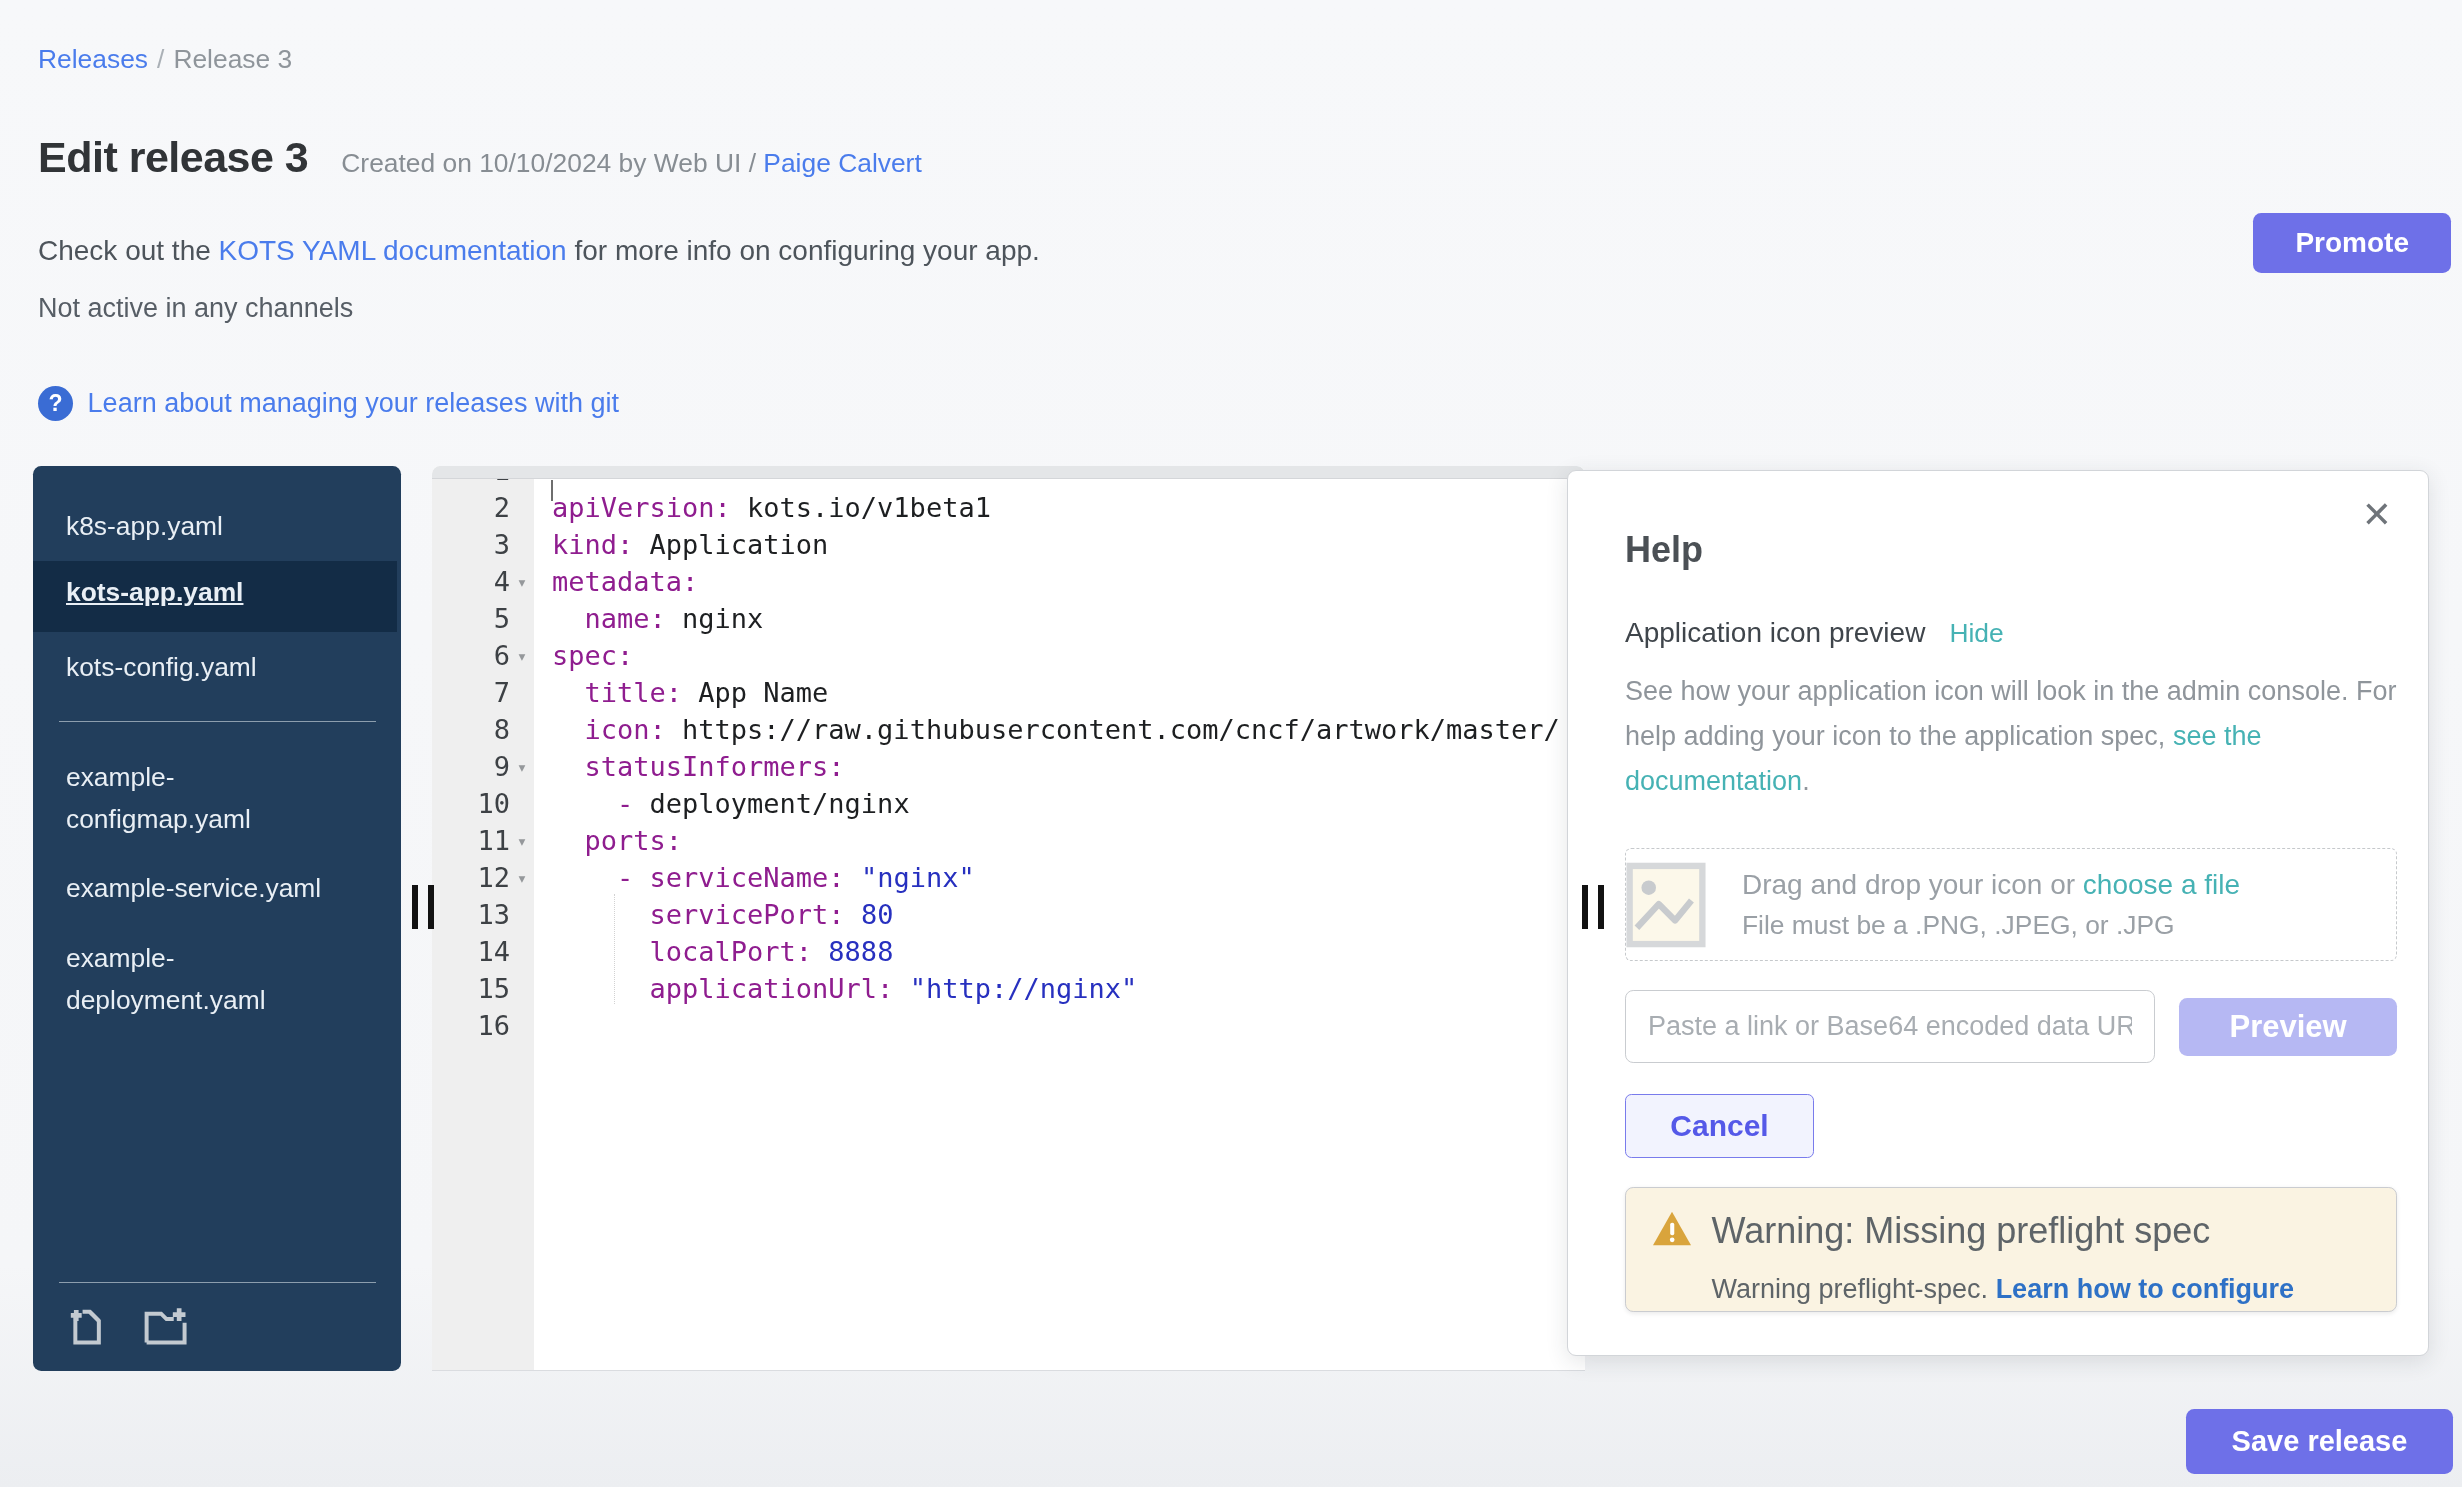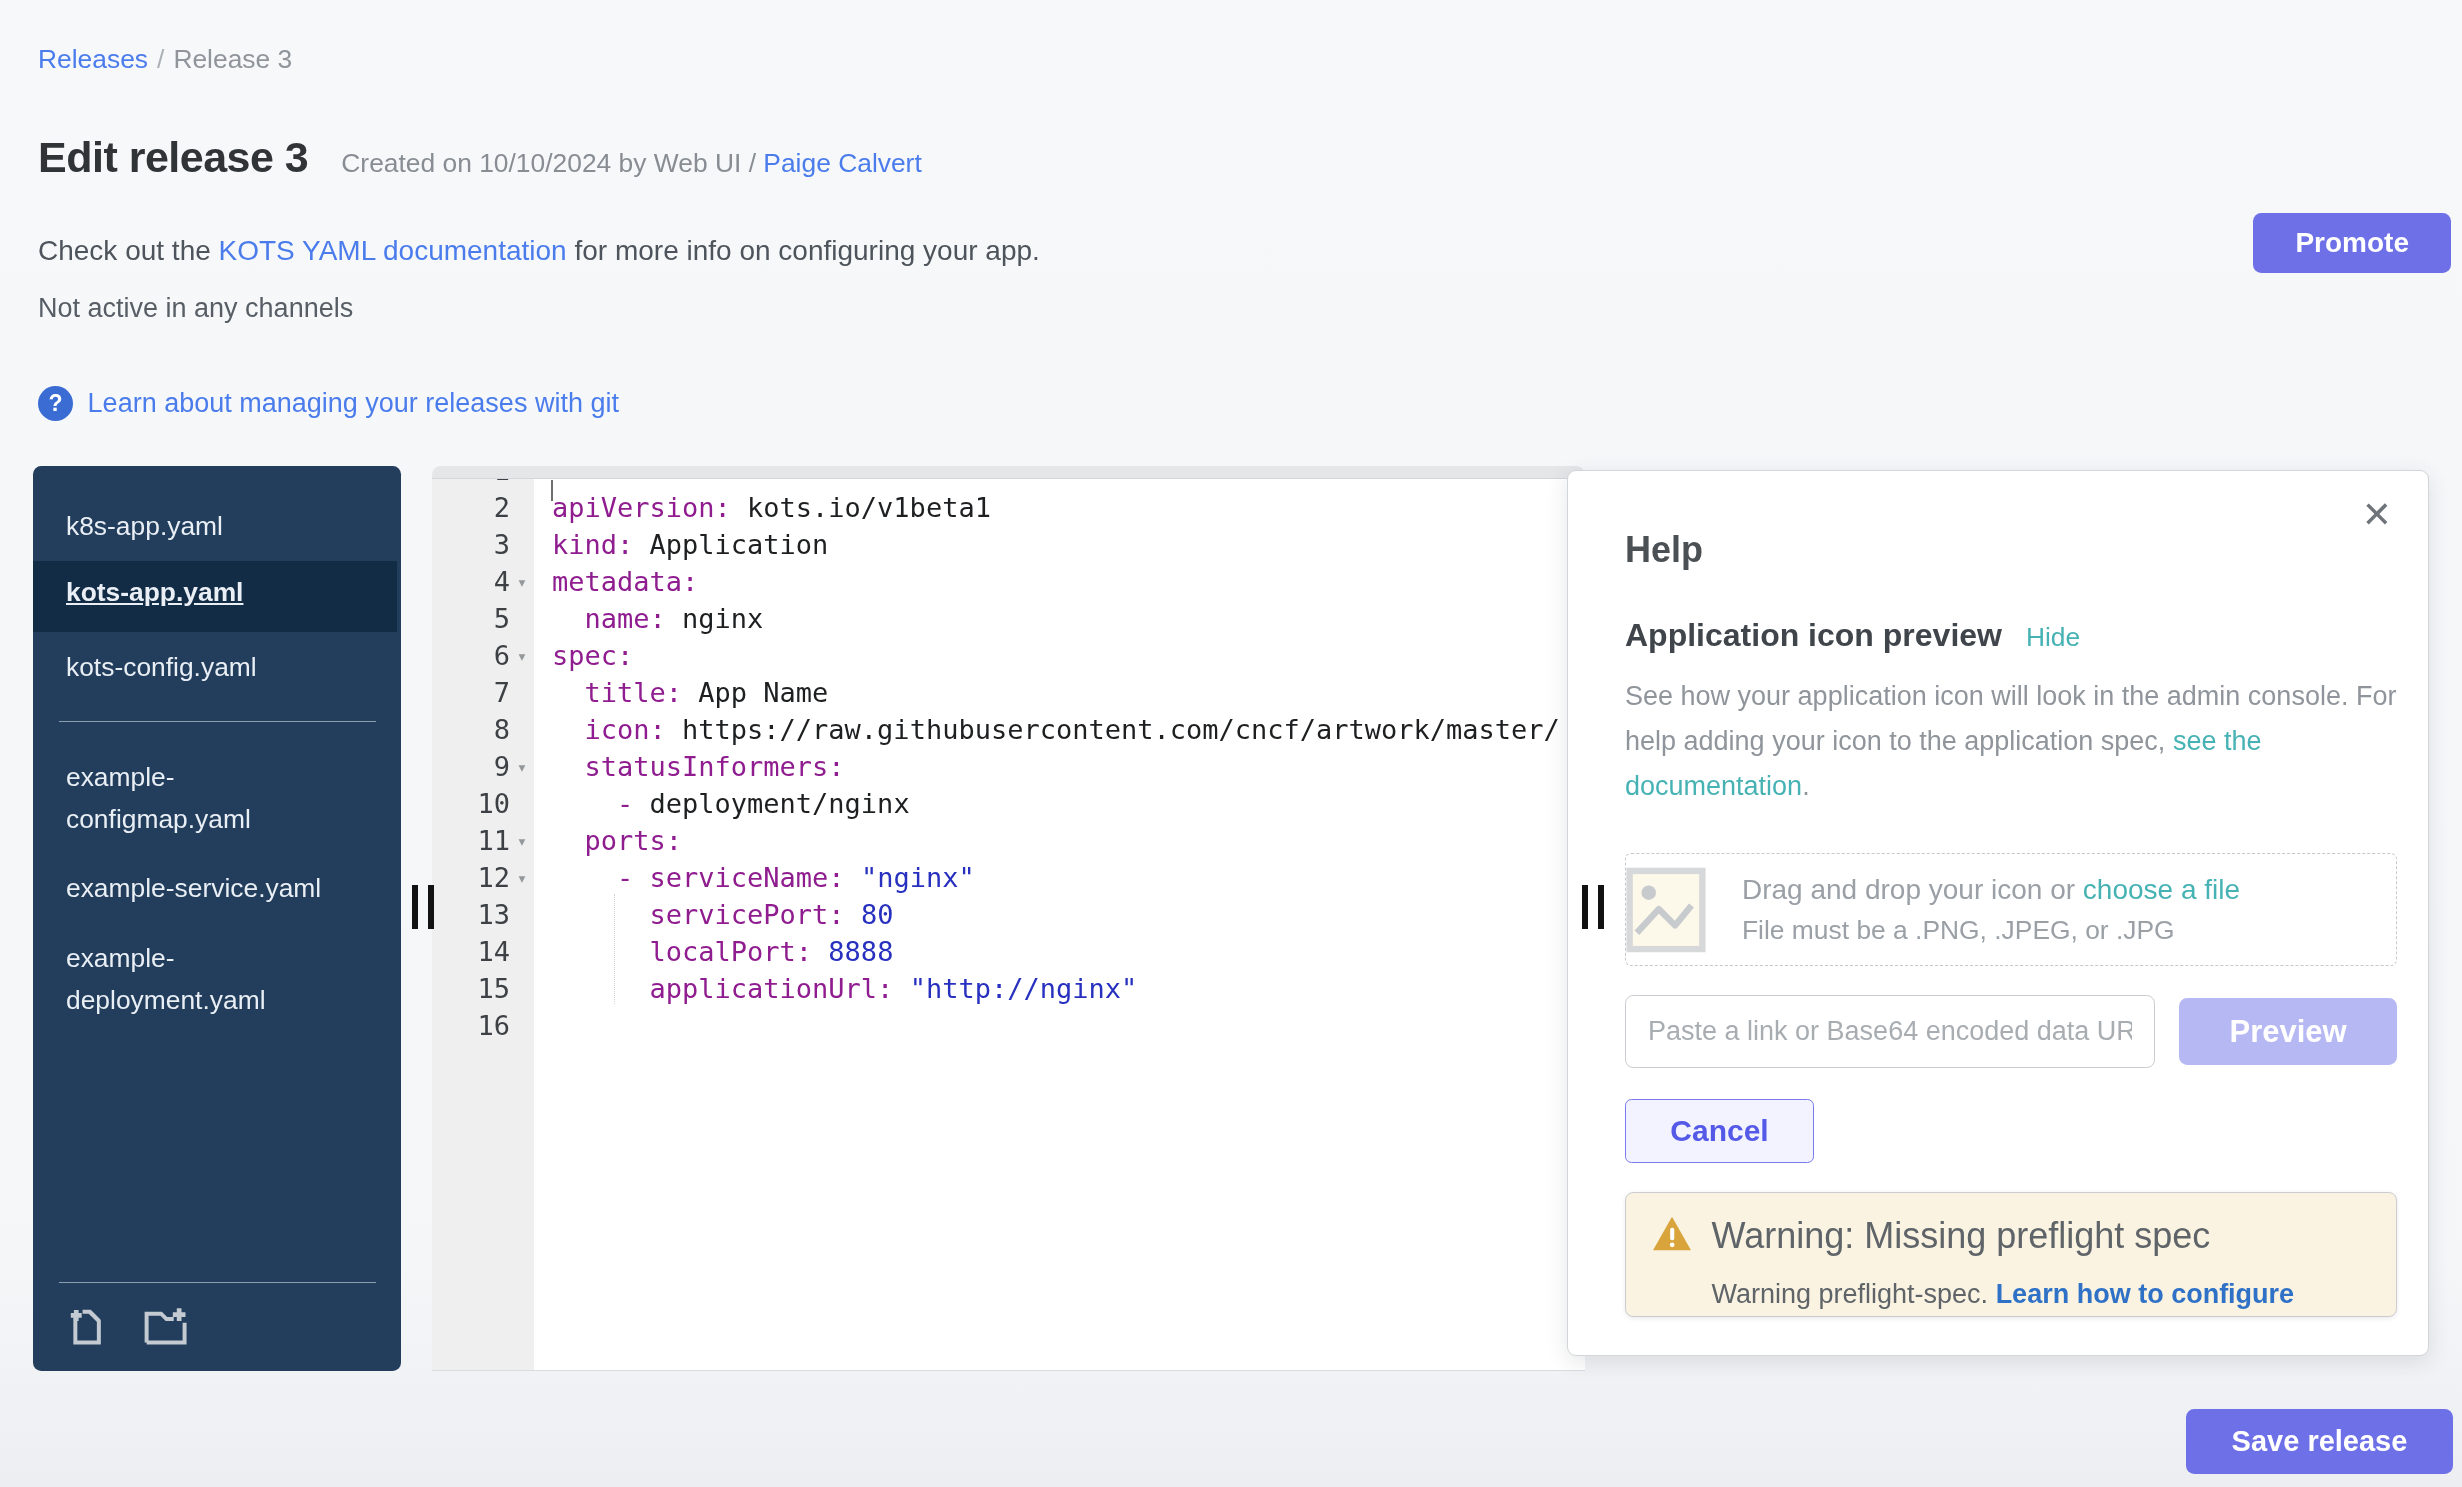--- a/index.html
+++ b/index.html
@@ -89,37 +89,37 @@
     background:#fff; border:0.9px solid #d2d5d9; border-radius:9px;
     box-shadow:0 5.5px 22px rgba(40,50,60,.12); z-index:20; overflow:hidden;
   }
   .panel-inner { padding:0 31px 0 57px; }
   .close-btn {
     position:absolute; top:25.5px; right:36px; background:none; border:none;
     font-size:36px; color:#6f747a; cursor:pointer; font-family:inherit; font-weight:300; line-height:1;
   }
   .help-title { margin-top:58px; font-size:36px; font-weight:600; color:#4b5055; }
   .section-row { margin-top:46px; display:flex; align-items:baseline; gap:24px; }
-  .section-title { font-size:32px; font-weight:700; color:#3f454b; }
+  .section-title { font-size:28px; font-weight:400; color:#3f454b; }
   .hide-link { font-size:26.4px; }
   .help-desc { margin-top:20px; font-size:27px; line-height:45px; color:#8f959b; max-width:783px; }
   .dropzone {
     margin-top:44px; height:113px; border:1.8px dashed #c6c9cc; border-radius:6.4px;
     display:flex; align-items:center; gap:36px; cursor:pointer;
   }
   .dz-main { font-size:28px; color:#9aa0a6; }
   .dz-sub { font-size:26.4px; color:#9aa0a6; margin-top:9px; }
   .input-row { margin-top:29px; display:flex; align-items:center; gap:24px; }
   .url-input {
     width:533px; height:73px; border:1.8px solid #c9ccd0; border-radius:8.2px;
     font-size:27px; padding:0 22px; color:#3f454b; font-family:inherit; background:#fff; outline:none;
   }
   .url-input::placeholder { color:#a8adb2; }
   .preview-btn {
-    width:219px; height:67px; background:#b6b8f3; color:#fff; border:none; border-radius:8.2px;
+    width:219px; height:58px; background:#b6b8f3; color:#fff; border:none; border-radius:8.2px;
     font-size:31px; font-weight:700; font-family:inherit; cursor:default;
   }
   .cancel-btn {
     margin-top:31px; width:189px; height:64px; background:#f2f3fe; border:1.8px solid #797bec;
     border-radius:6.4px; color:#5559e8; font-size:30px; font-weight:700; font-family:inherit; cursor:pointer;
   }
   .warning-box {
     margin-top:29px; background:#faf3e2; border:0.9px solid #caccd0; border-radius:8.2px;
     box-shadow:0 1.8px 4.6px rgba(0,0,0,.08); padding:22px 27px 5.5px 25.5px;
     display:flex; gap:20px; align-items:flex-start;

